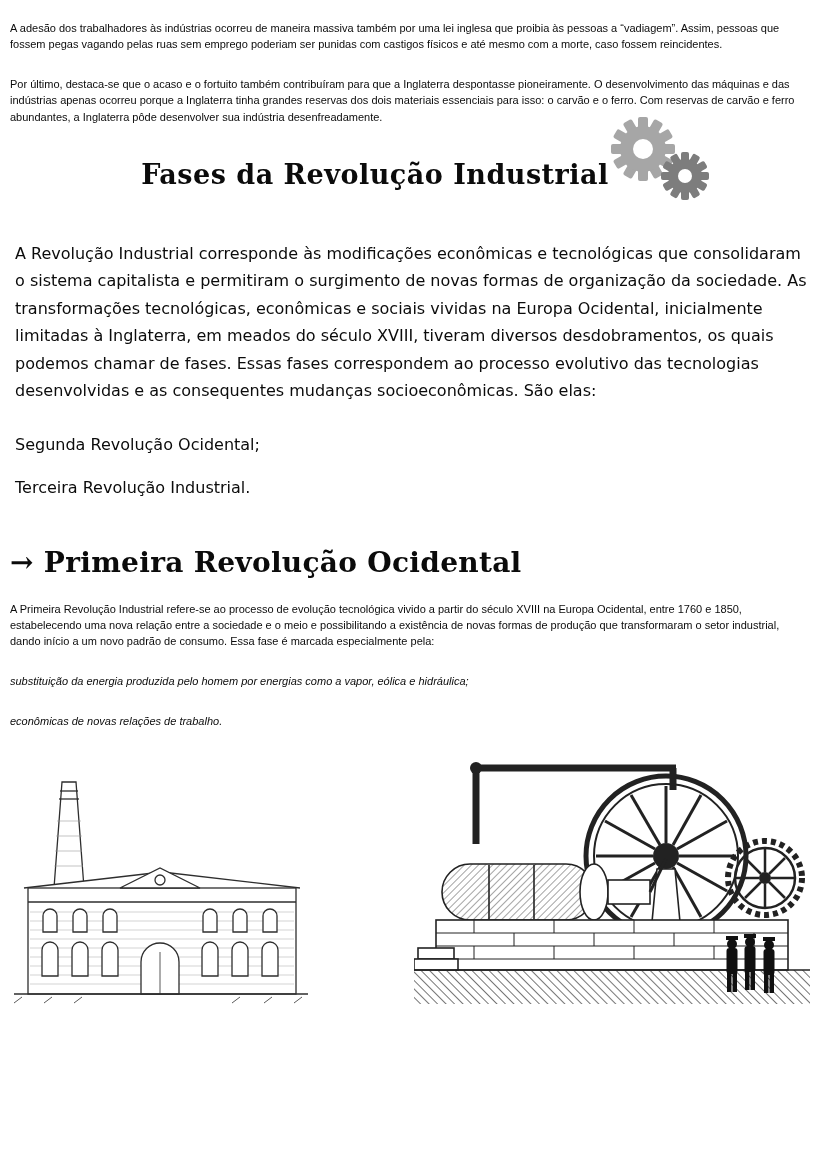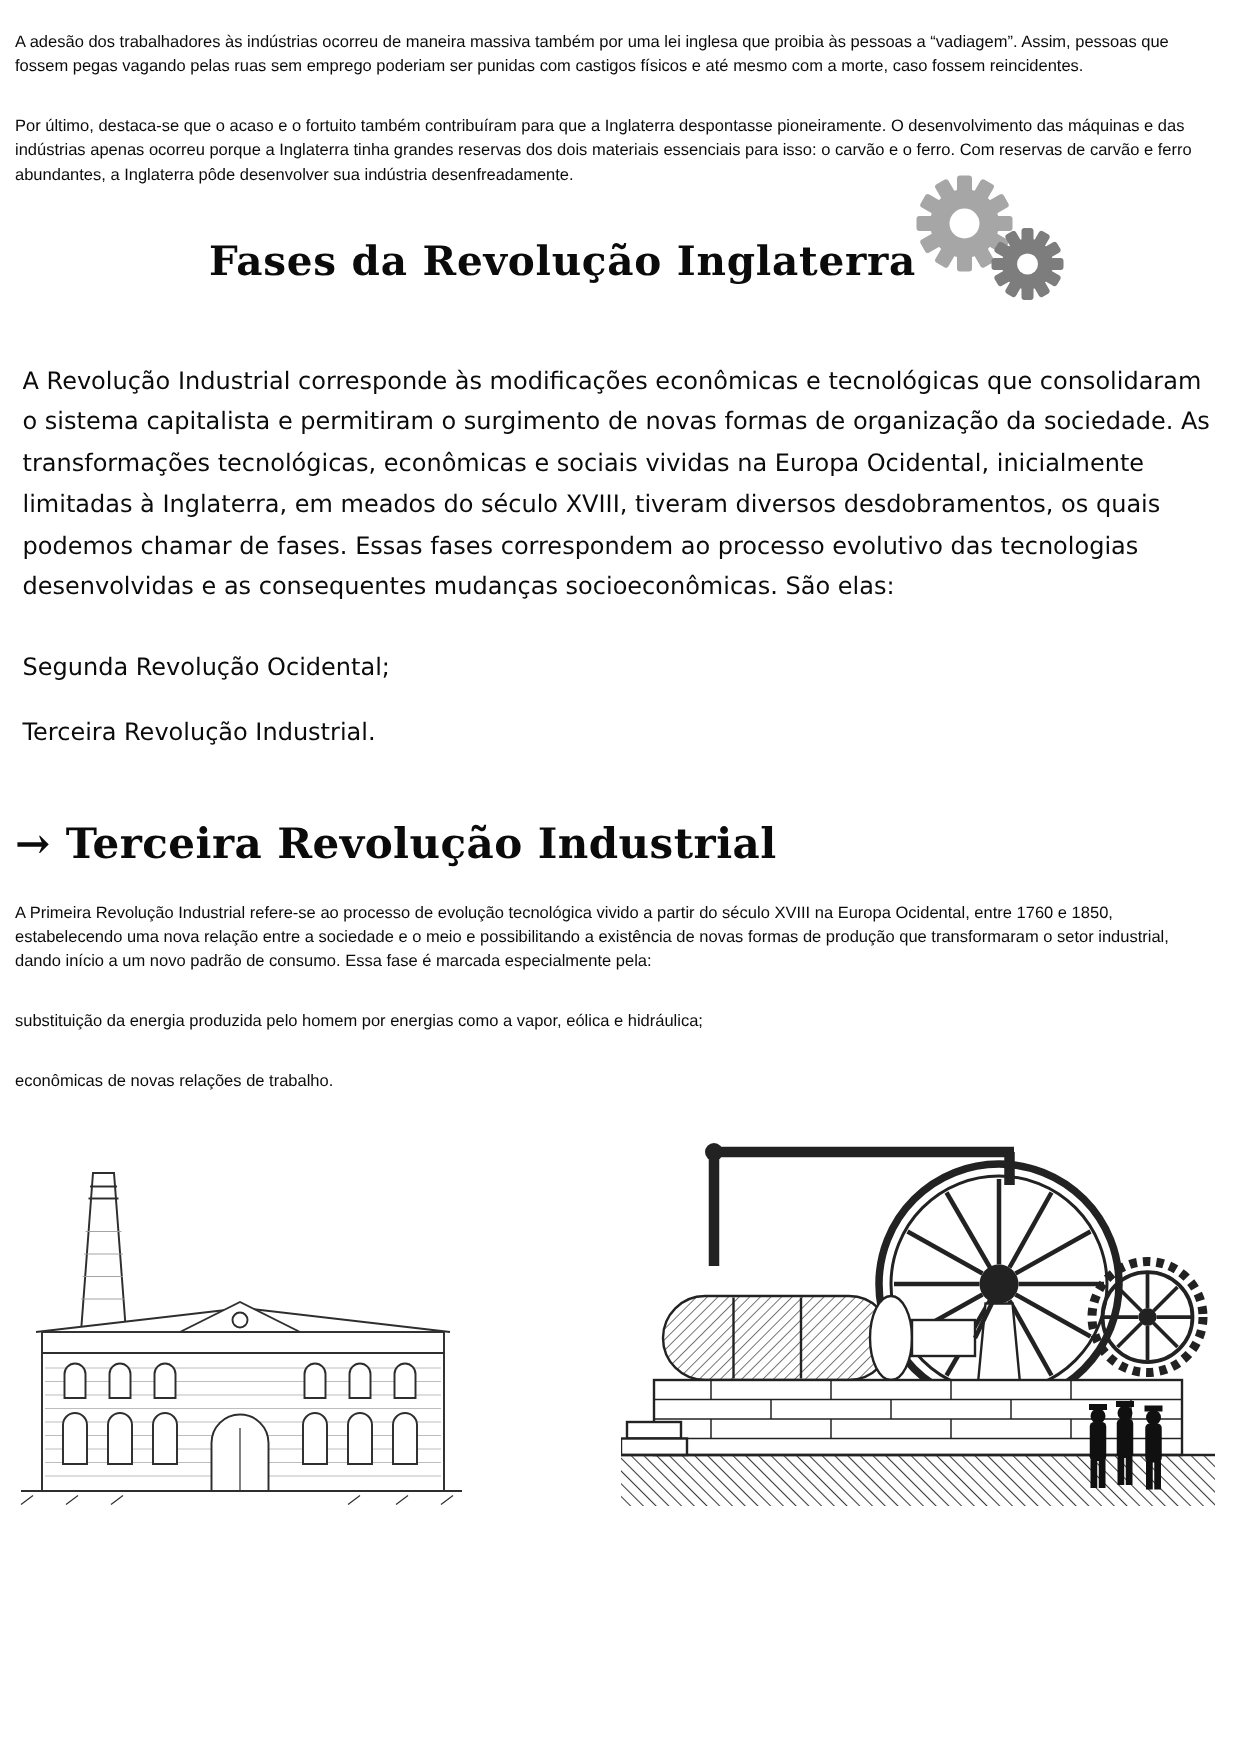--- a/index.html
+++ b/index.html
@@ -54,21 +54,21 @@
   .gears svg { display: block; }
 
   h2.h2 {
     font-family: "DejaVu Serif", serif;
     font-weight: 700;
     font-size: 28px;
     letter-spacing: 0.3px;
     margin: 44px 0 22px 0;
   }
 
-  p.s2-item { margin: 0 0 23px 0; }
+  p.s2-item { margin: 0 0 23px 0; font-style: italic; }
 
   .images-row {
     display: flex;
     justify-content: space-between;
     align-items: flex-start;
     margin-top: 14px;
   }
   .img-left { width: 302px; margin-top: 24px; }
   .img-right {
     width: 396px;
@@ -80,21 +80,21 @@
 </style>
 </head>
 <body>
 
 <div class="page">
 
   <p class="body-text">A adesão dos trabalhadores às indústrias ocorreu de maneira massiva também por uma lei inglesa que proibia às pessoas a “vadiagem”. Assim, pessoas que fossem pegas vagando pelas ruas sem emprego poderiam ser punidas com castigos físicos e até mesmo com a morte, caso fossem reincidentes.</p>
   <p class="body-text">Por último, destaca-se que o acaso e o fortuito também contribuíram para que a Inglaterra despontasse pioneiramente. O desenvolvimento das máquinas e das indústrias apenas ocorreu porque a Inglaterra tinha grandes reservas dos dois materiais essenciais para isso: o carvão e o ferro. Com reservas de carvão e ferro abundantes, a Inglaterra pôde desenvolver sua indústria desenfreadamente.</p>
 
   <div class="h1-row">
-    <h1 class="h1">Fases da Revolução Inglaterra</h1>
+    <h1 class="h1">Fases da Revolução Industrial</h1>
     <span class="gears">
       <svg viewBox="0 0 118 92" width="118" height="92" aria-hidden="true">
         <g transform="translate(46,36)" fill="#a6a6a6">
           <g>
             <rect x="-5" y="-32" width="10" height="64" rx="2"></rect>
             <rect x="-5" y="-32" width="10" height="64" rx="2" transform="rotate(30)"></rect>
             <rect x="-5" y="-32" width="10" height="64" rx="2" transform="rotate(60)"></rect>
             <rect x="-5" y="-32" width="10" height="64" rx="2" transform="rotate(90)"></rect>
             <rect x="-5" y="-32" width="10" height="64" rx="2" transform="rotate(120)"></rect>
             <rect x="-5" y="-32" width="10" height="64" rx="2" transform="rotate(150)"></rect>
@@ -116,21 +116,21 @@
         </g>
       </svg>
     </span>
   </div>
 
   <p class="alt-text">A Revolução Industrial corresponde às modificações econômicas e tecnológicas que consolidaram o sistema capitalista e permitiram o surgimento de novas formas de organização da sociedade. As transformações tecnológicas, econômicas e sociais vividas na Europa Ocidental, inicialmente limitadas à Inglaterra, em meados do século XVIII, tiveram diversos desdobramentos, os quais podemos chamar de fases. Essas fases correspondem ao processo evolutivo das tecnologias desenvolvidas e as consequentes mudanças socioeconômicas. São elas:</p>
 
   <p class="alt-text fases-item">Segunda Revolução Ocidental;</p>
   <p class="alt-text fases-item">Terceira Revolução Industrial.</p>
 
-  <h2 class="h2">→ Terceira Revolução Industrial</h2>
+  <h2 class="h2">→ Primeira Revolução Ocidental</h2>
 
   <p class="body-text">A Primeira Revolução Industrial refere-se ao processo de evolução tecnológica vivido a partir do século XVIII na Europa Ocidental, entre 1760 e 1850, estabelecendo uma nova relação entre a sociedade e o meio e possibilitando a existência de novas formas de produção que transformaram o setor industrial, dando início a um novo padrão de consumo. Essa fase é marcada especialmente pela:</p>
 
   <p class="body-text s2-item">substituição da energia produzida pelo homem por energias como a vapor, eólica e hidráulica;</p>
   <p class="body-text s2-item">econômicas de novas relações de trabalho.</p>
 
   <div class="images-row">
 
     <div class="img-left">
       <svg viewBox="0 0 302 228" aria-hidden="true">

